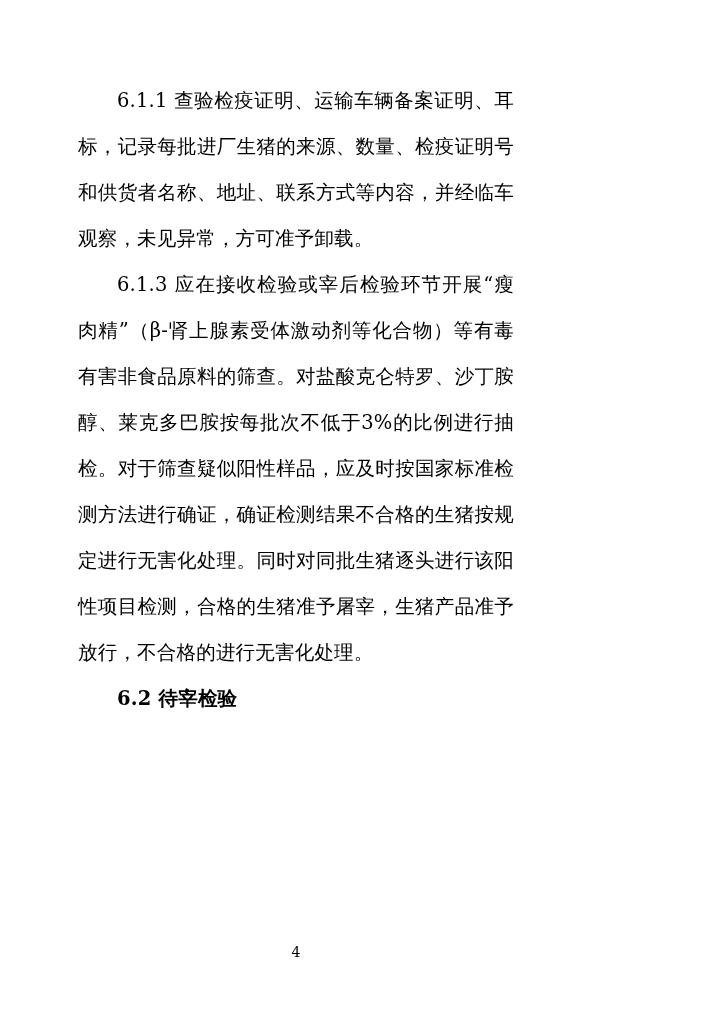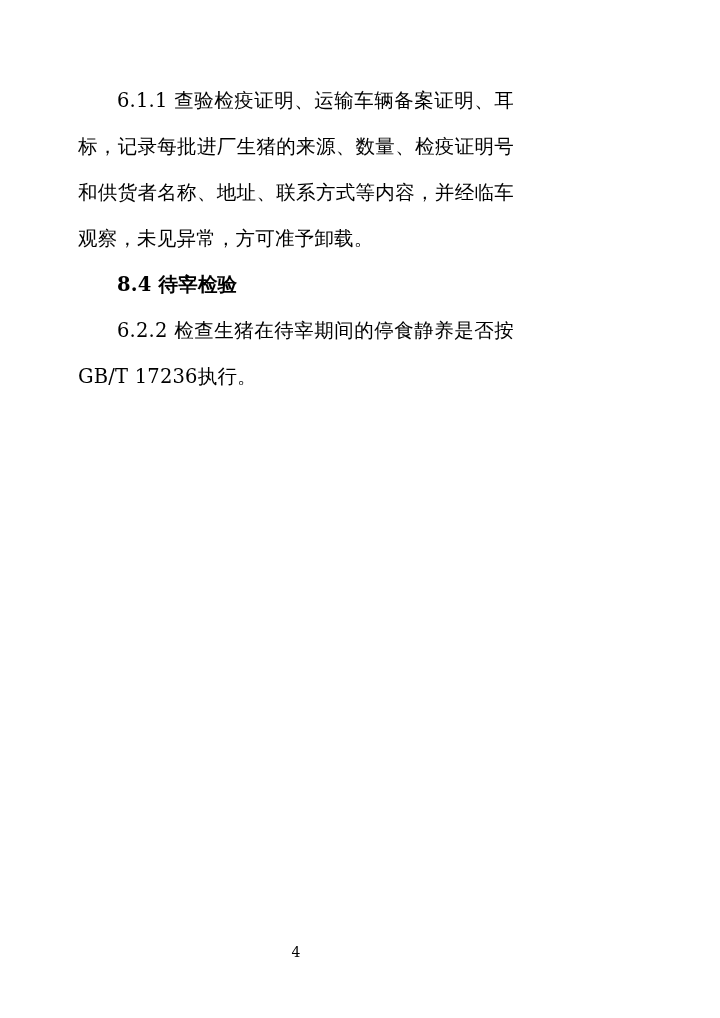--- a/index.html
+++ b/index.html
@@ -55,19 +55,19 @@
     color: #000000;
   }
 </style>
 </head>
 <body>
 
 <div class="page">
 
   <div class="body-text">
     <p class="para">6.1.1  查验检疫证明、运输车辆备案证明、耳标，记录每批进厂生猪的来源、数量、检疫证明号和供货者名称、地址、联系方式等内容，并经临车观察，未见异常，方可准予卸载。</p>
-    <p class="heading">8.4  待宰检验</p>
-    <p class="para">6.2.2  检查生猪在待宰期间的停食静养是否按GB/T 17236执行。</p>
+    <p class="para">6.1.3  应在接收检验或宰后检验环节开展“瘦肉精”（β-肾上腺素受体激动剂等化合物）等有毒有害非食品原料的筛查。对盐酸克仑特罗、沙丁胺醇、莱克多巴胺按每批次不低于3%的比例进行抽检。对于筛查疑似阳性样品，应及时按国家标准检测方法进行确证，确证检测结果不合格的生猪按规定进行无害化处理。同时对同批生猪逐头进行该阳性项目检测，合格的生猪准予屠宰，生猪产品准予放行，不合格的进行无害化处理。</p>
+    <p class="heading">6.2  待宰检验</p>
   </div>
 
   <div class="footer">4</div>
 
 </div>
 
 </body></html>

